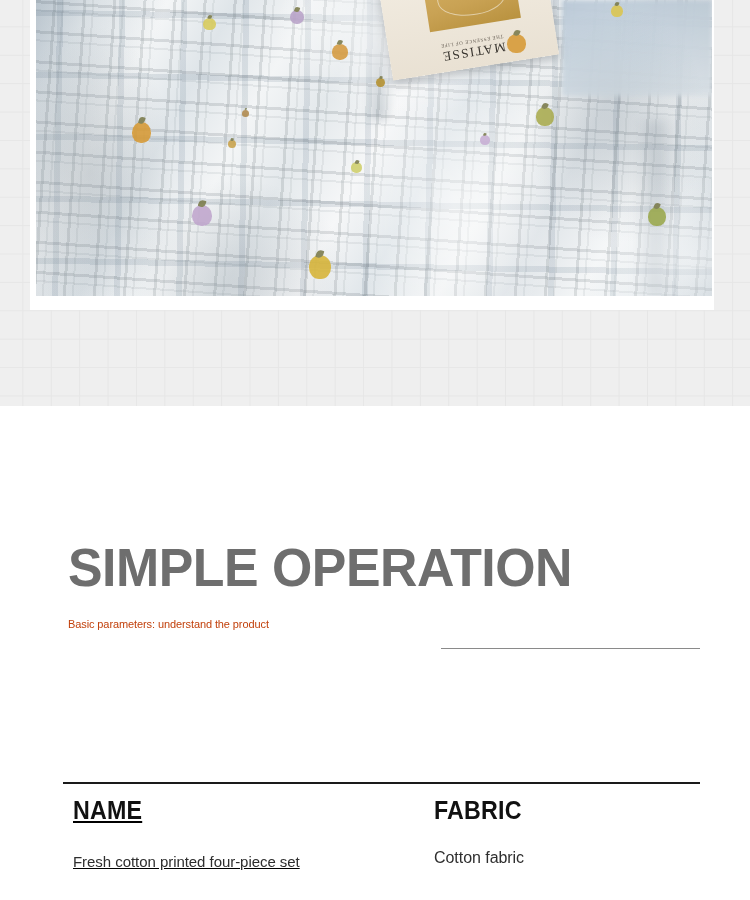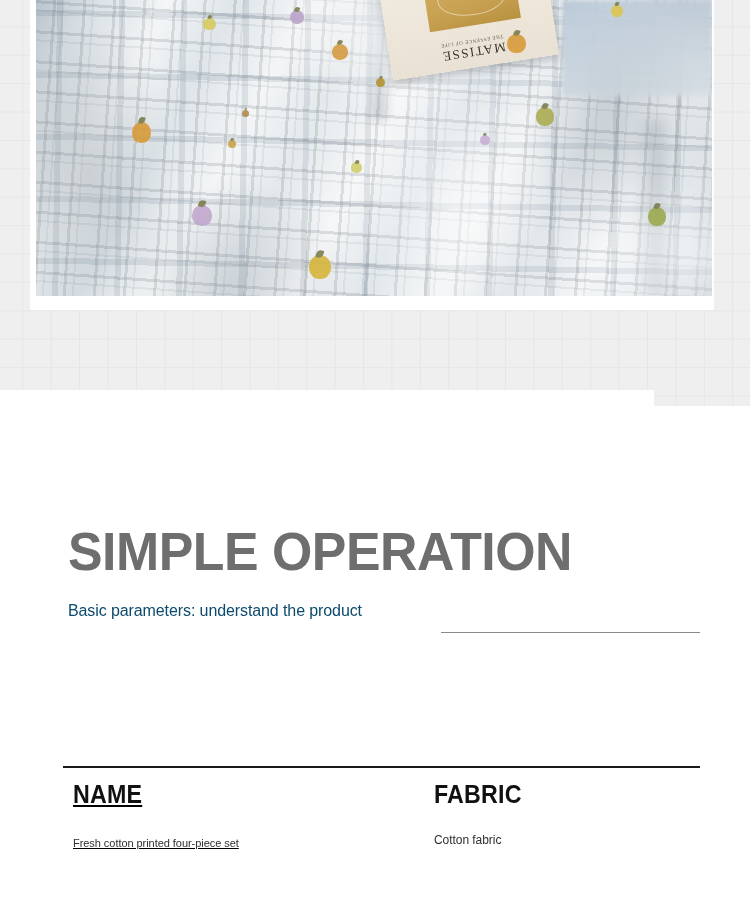--- a/index.html
+++ b/index.html
@@ -180,21 +180,21 @@
     left: 50%; top: -22%;
     width: 34%; height: 34%;
     transform: translateX(-50%) rotate(18deg);
     background: #7a7a4a;
     border-radius: 60% 10% 60% 10%;
   }
 
   
   .spec-area {
     position: absolute;
-    left: 0; top: 390px;
+    left: 0; top: 406px;
     width: 654px; height: 494px;
     background: #ffffff;
   }
 
   .section-heading {
     position: absolute;
     left: 68px;
     top: 134px;
     margin: 0;
     font-family: "Liberation Sans Narrow", "Liberation Sans", sans-serif;
@@ -206,23 +206,23 @@
     transform: scaleX(.96);
     transform-origin: left center;
     white-space: nowrap;
   }
 
   .section-sub {
     position: absolute;
     left: 68px;
     top: 212px;
     margin: 0;
-    font-size: 16px;
+    font-size: 11px;
     font-weight: normal;
-    color: #0c4a6e;
+    color: #c2410c;
     letter-spacing: -0.1px;
     white-space: nowrap;
   }
 
   .sub-rule {
     position: absolute;
     left: 441px;
     top: 242px;
     width: 259px;
     height: 1px;
@@ -255,27 +255,27 @@
     font-weight: bold;
     letter-spacing: .2px;
     color: #111111;
     line-height: 1;
     transform: scaleX(.93);
     transform-origin: left center;
     white-space: nowrap;
   }
   .spec-value {
     margin: 30px 0 0 0;
-    font-size: 11px;
+    font-size: 15px;
     font-weight: normal;
     color: #2e2e2e;
     letter-spacing: -0.05px;
     white-space: nowrap;
   }
-  .col-fabric .spec-value { margin-top: 26px; font-size: 12px; }
+  .col-fabric .spec-value { margin-top: 26px; font-size: 16px; }
 </style>
 </head>
 <body>
 
 <div class="hero-band">
 
   <div class="photo-frame">
     <div class="photo">
 
       <div class="bedding-base"></div>

